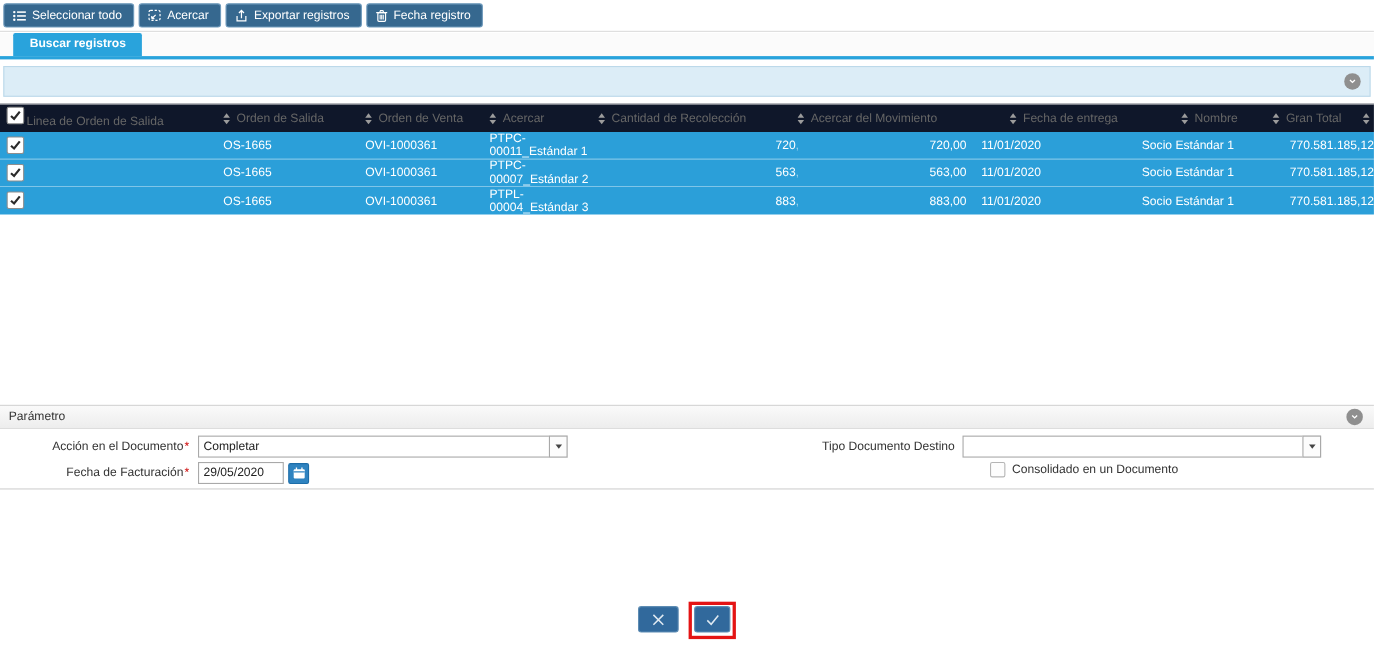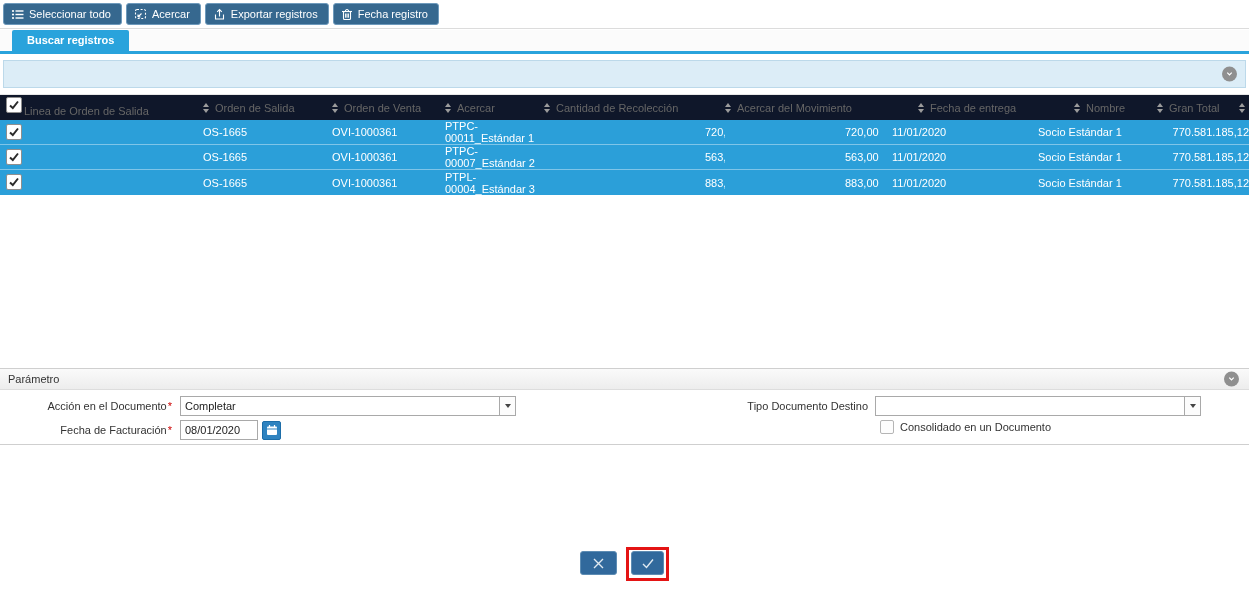--- a/index.html
+++ b/index.html
@@ -289,32 +289,32 @@
         <div class="combo" style="width:336px; margin-left:8px;">
           <span>Completar</span>
           <div class="dd">
               <i></i>
             </div>
         </div>
       </div>
 
       <div class="frow" style="top:30px; left:0;">
         <div class="flabel" style="width:172px;"><span>Fecha de Facturación</span><span class="req">*</span></div>
-        <div class="tfield" style="width:78px; margin-left:8px;">08/01/2020</div>
+        <div class="tfield" style="width:78px; margin-left:8px;">29/05/2020</div>
         <div class="calbtn">
           <svg width="12" height="12" viewBox="0 0 12 12">
             <rect x="1" y="2.5" width="10" height="8.5" rx="1" fill="#fff"></rect>
             <line x1="3.5" y1="1" x2="3.5" y2="3.5" stroke="#fff" stroke-width="1.2"></line>
             <line x1="8.5" y1="1" x2="8.5" y2="3.5" stroke="#fff" stroke-width="1.2"></line>
             <line x1="1" y1="5" x2="11" y2="5" stroke="#2f83c0" stroke-width="1"></line>
           </svg>
         </div>
       </div>
 
-      <div class="frow" style="top:30px; left:880px;">
+      <div class="frow" style="top:30px; left:900px;">
         <div class="pcb"></div>
         <span>Consolidado en un Documento</span>
       </div>
 
     </div>
   </div>
 
   <div class="confirm">
     <div class="cfbtn">
       <svg width="15" height="15" viewBox="0 0 15 15">

